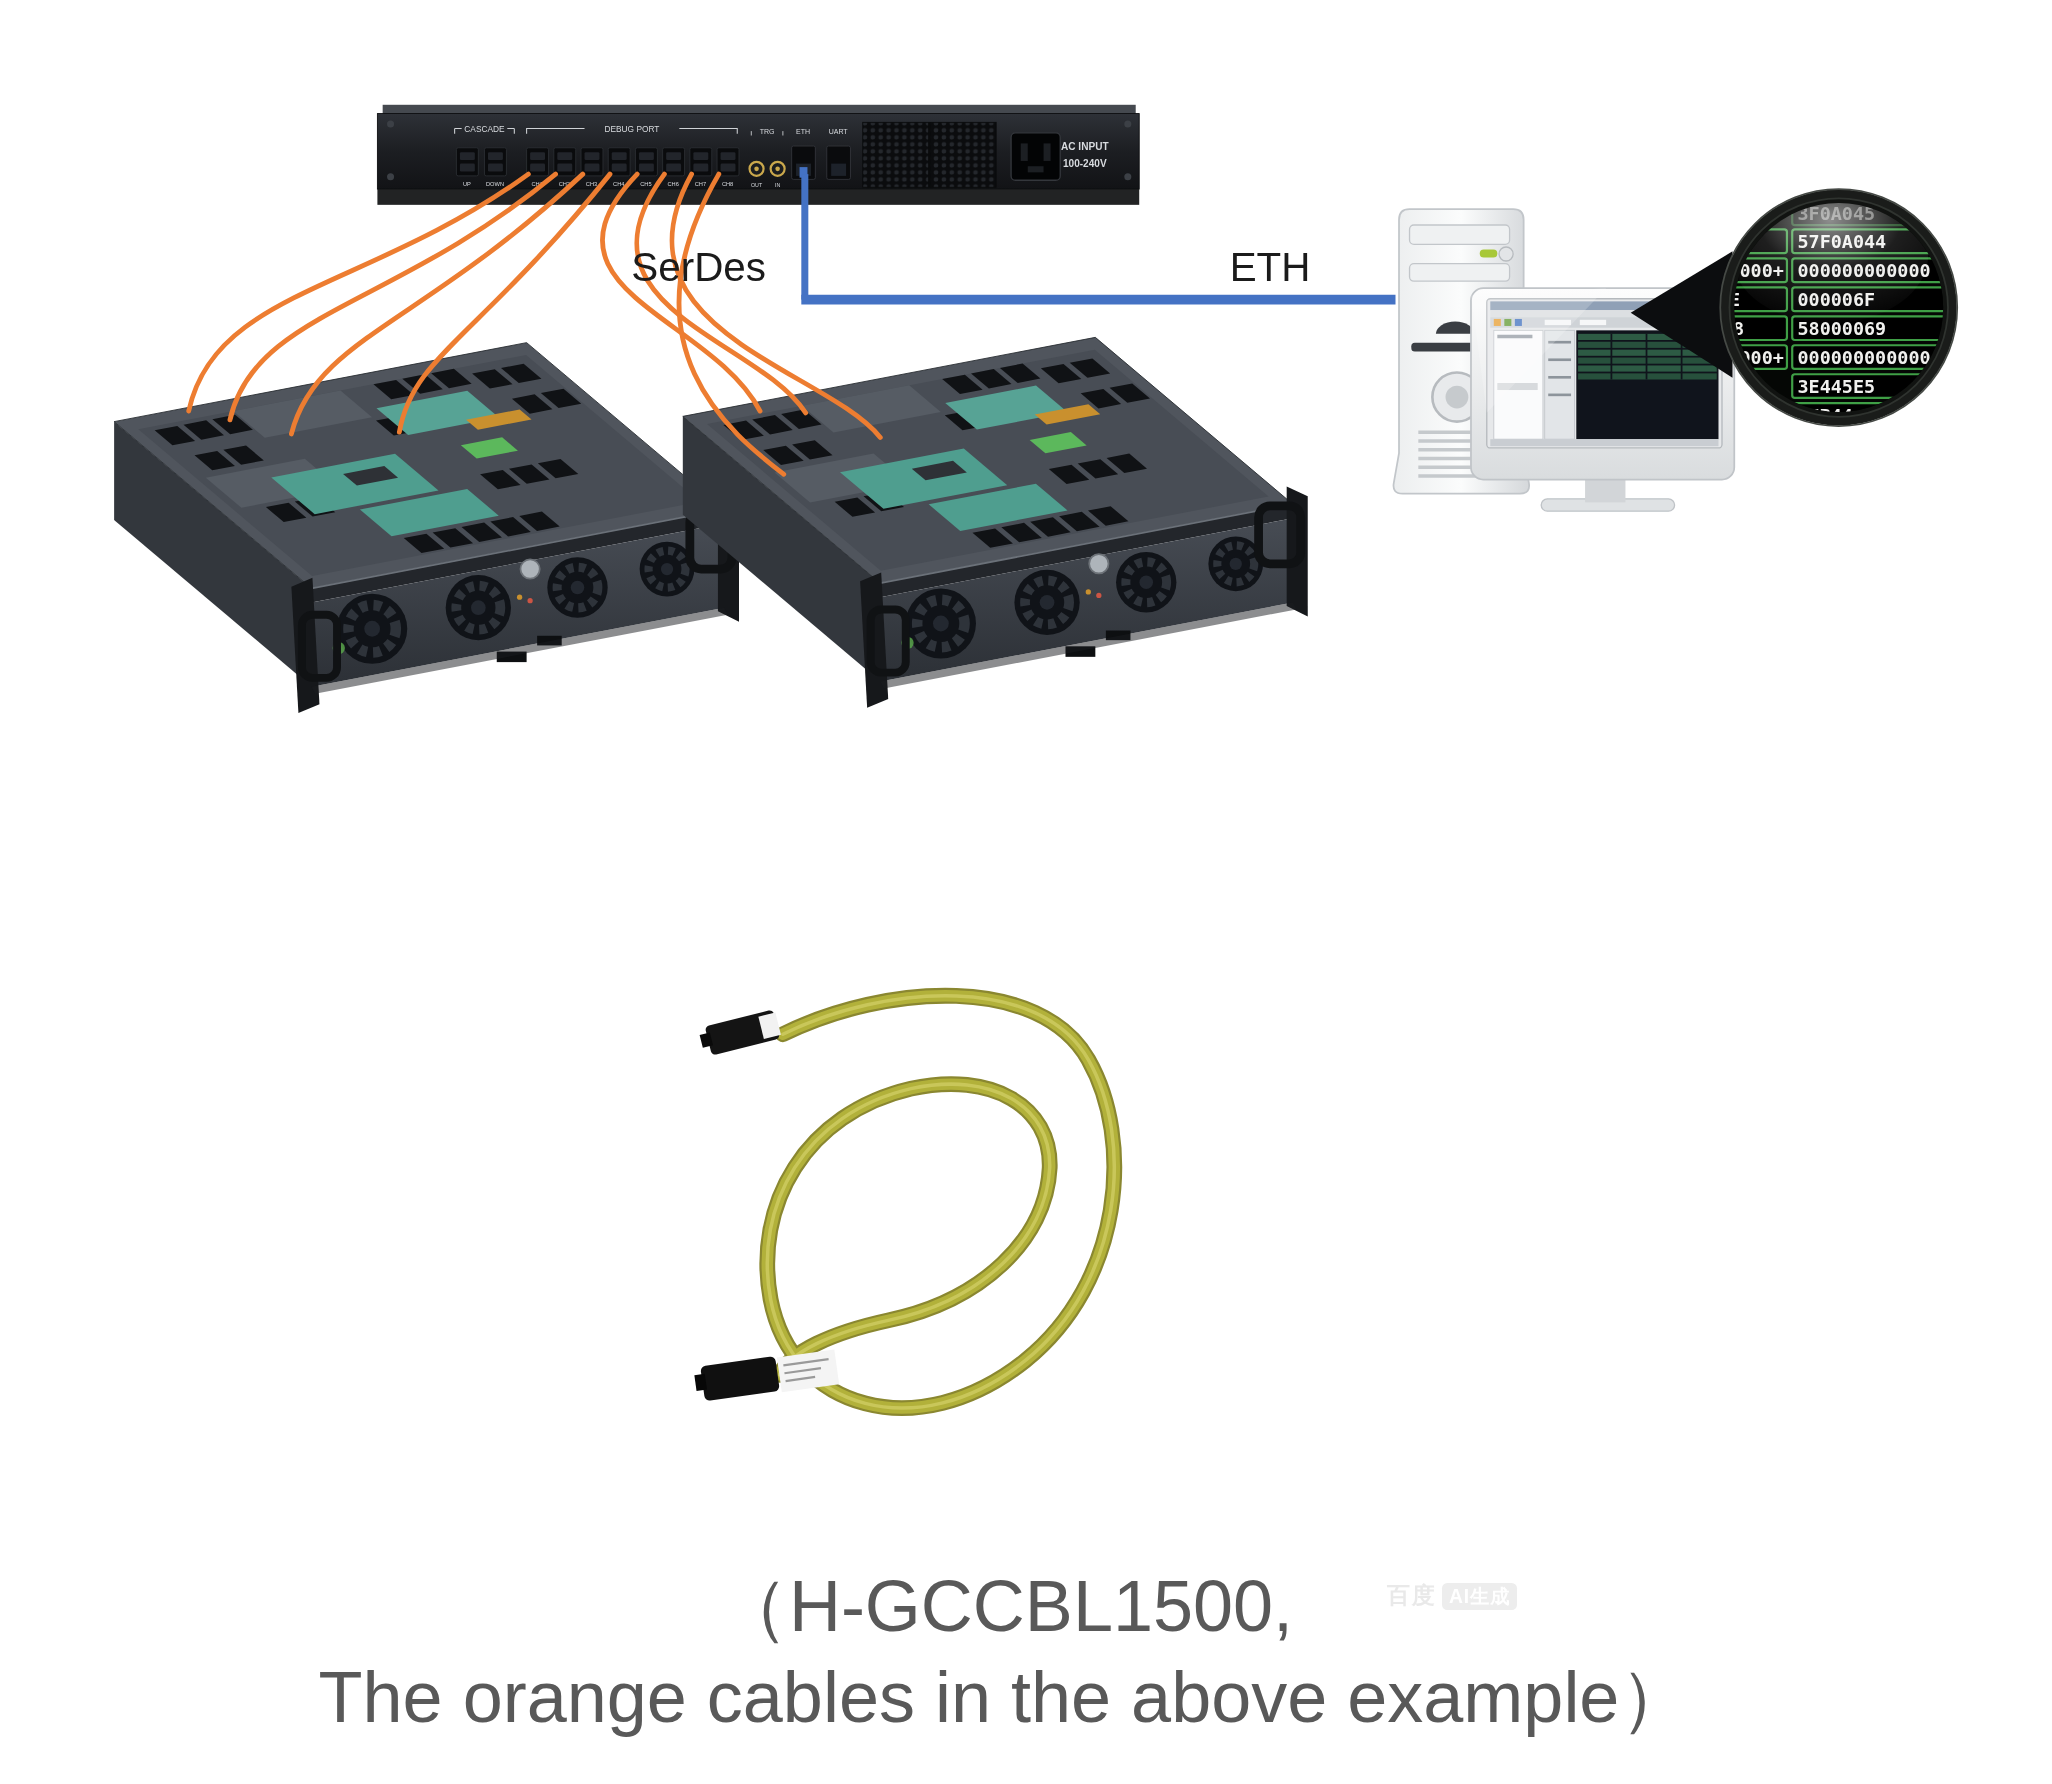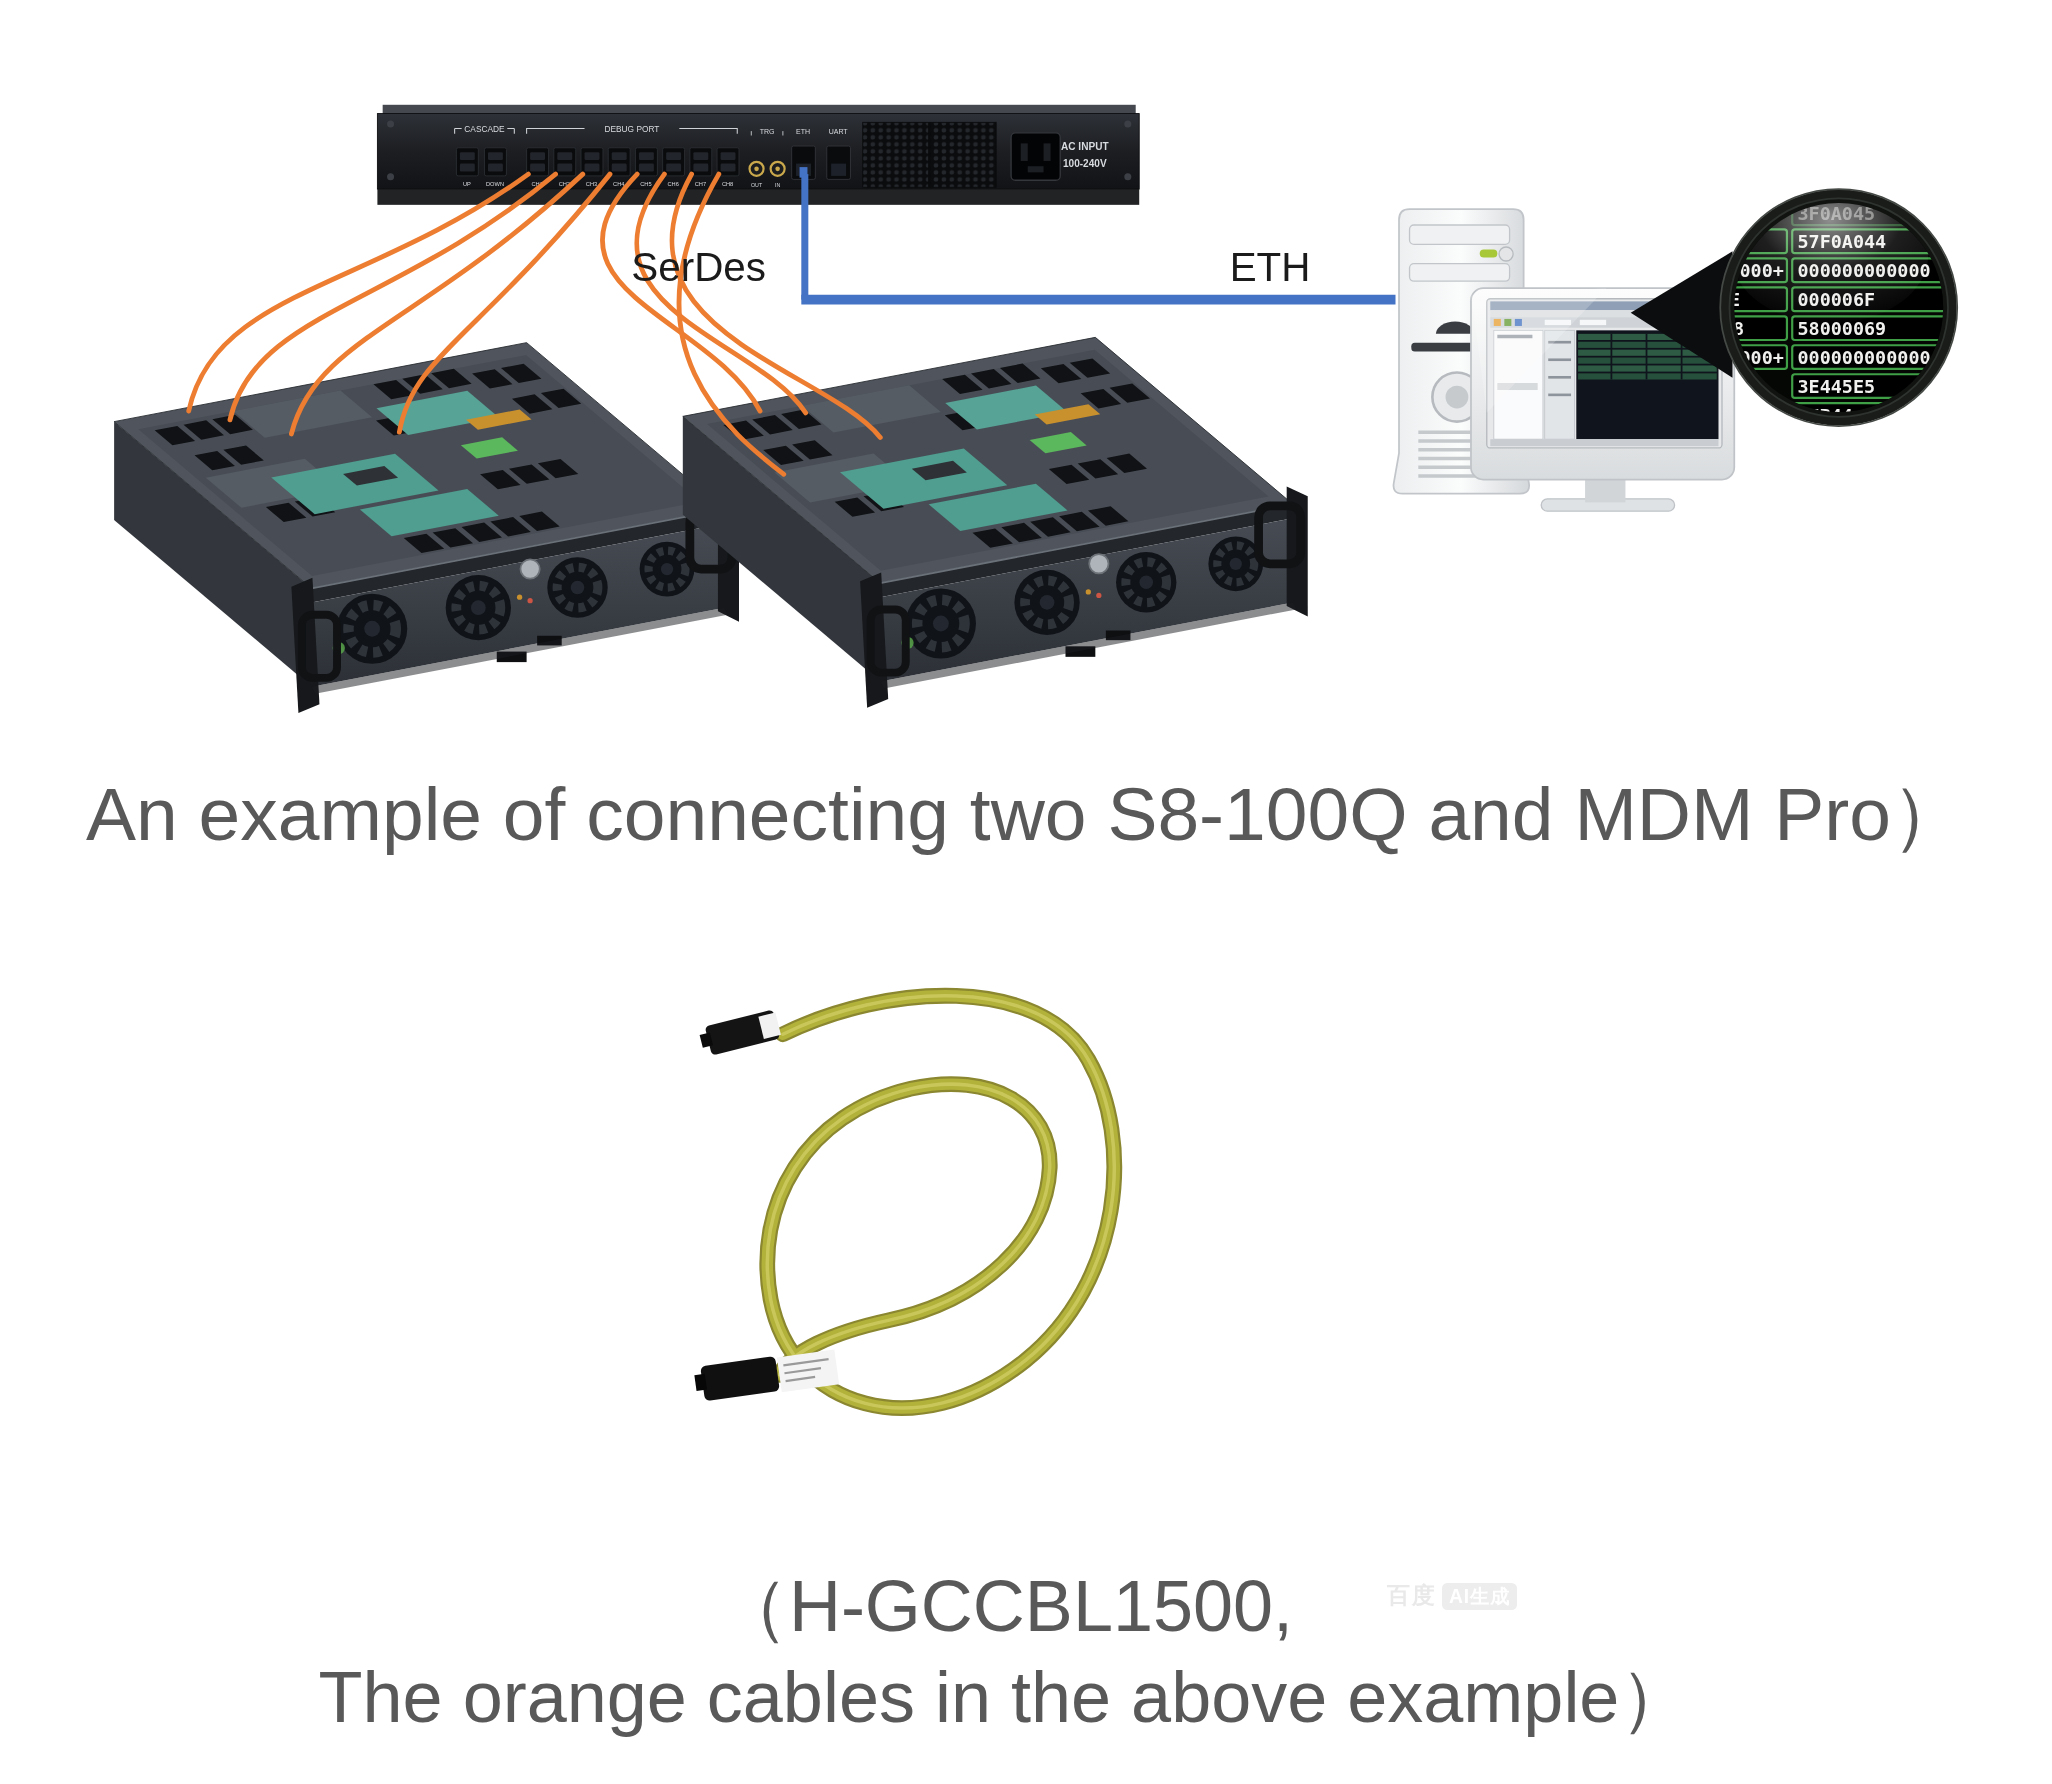--- a/index.html
+++ b/index.html
@@ -399,21 +399,20 @@
       <rect x="800" y="1548" width="86" height="40" rx="6" fill="#101010"></rect>
       <rect x="792" y="1557" width="12" height="18" fill="#070707"></rect>
       <rect x="888" y="1550" width="66" height="40" fill="#f4f4f4"></rect>
       <line x1="894" y1="1560" x2="946" y2="1560" stroke="#9a9a9a" stroke-width="2.5"></line>
       <line x1="894" y1="1569" x2="936" y2="1569" stroke="#9a9a9a" stroke-width="2.5"></line>
       <line x1="894" y1="1578" x2="928" y2="1578" stroke="#9a9a9a" stroke-width="2.5"></line>
     </g>
   </g>
 </svg>
 
-<div class="caption-main">An example of connecting two S8-100Q and MDM Pro）</div>
 
 <div class="caption-cable">
   <span>（H-GCCBL1500,</span>
   <span>The orange cables in the above example）</span>
 </div>
 
 <div class="watermark">
   <span>百度</span><span class="chip">AI生成</span>
 </div>
 

